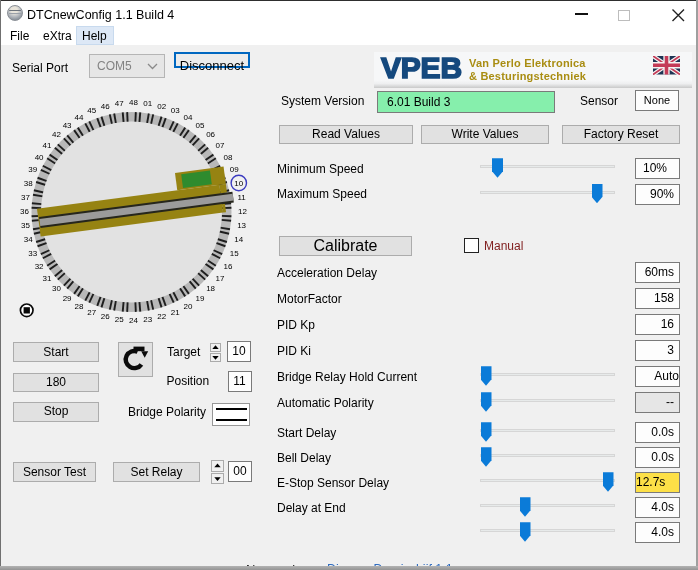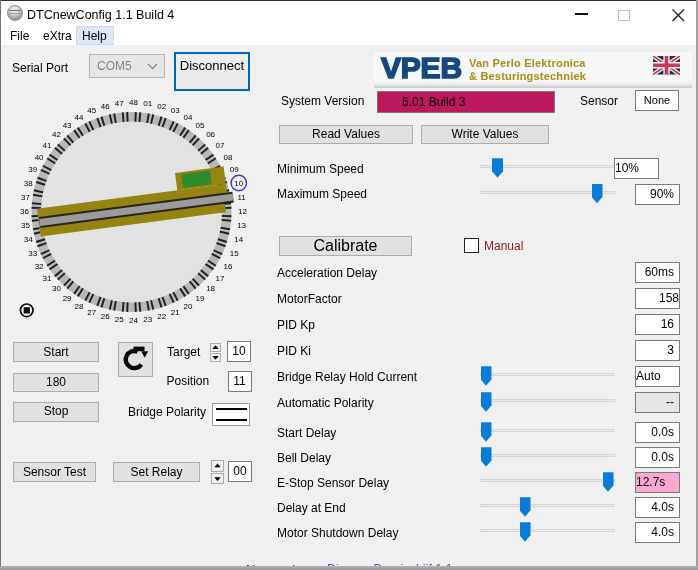--- a/index.html
+++ b/index.html
@@ -189,81 +189,81 @@
     <div style="position:absolute;left:10px;top:26.5px;height:18px;line-height:18px;font-size:12px;color:#000;white-space:nowrap">File</div>
     <div style="position:absolute;left:43px;top:26.5px;height:18px;line-height:18px;font-size:12px;color:#000;white-space:nowrap">eXtra</div>
     <div style="position:absolute;left:76px;top:26px;width:38px;height:19px;background:#dde8f6;border:1px solid #c8daee;box-sizing:border-box"></div>
     <div style="position:absolute;left:82px;top:26.5px;height:18px;line-height:18px;font-size:12px;color:#000;white-space:nowrap">Help</div>
     <div style="position:absolute;left:12px;top:59px;height:18px;line-height:18px;font-size:12px;color:#000;white-space:nowrap">Serial Port</div>
     <div style="position:absolute;left:89px;top:54px;width:76px;height:24px;background:#e6e6e6;border:1px solid #b5b5b5;box-sizing:border-box"></div>
     <div style="position:absolute;left:97px;top:57px;height:18px;line-height:18px;font-size:12px;color:#838383;white-space:nowrap">COM5</div>
     <svg style="position:absolute;left:147px;top:63px" width="11" height="7">
       <path d="M1 1 L5.5 5.5 L10 1" fill="none" stroke="#8a8a8a" stroke-width="1.3"></path>
     </svg>
-    <div style="position:absolute;left:174px;top:52px;width:76px;height:39px;background:#ececec;border:2px solid #0067c0;box-sizing:border-box;text-align:center;line-height:23px;font-size:13px">Disconnect</div>
+    <div style="position:absolute;left:174px;top:52px;width:76px;height:16px;background:#ececec;border:2px solid #0067c0;box-sizing:border-box;text-align:center;line-height:23px;font-size:13px">Disconnect</div>
     <div style="position:absolute;left:374px;top:52px;width:318px;height:36px;background:linear-gradient(#f6f7f8 0 78%,#eeeff0 88%,#c9c9c9 100%)"></div>
     <div style="position:absolute;left:381px;top:50.8px;width:100px;height:32px;font-size:30px;font-weight:bold;color:#15497e;-webkit-text-stroke:1.6px #15497e;letter-spacing:-0.2px">VPEB</div>
     <div style="position:absolute;left:469px;top:57px;font-size:11px;font-weight:bold;color:#a98d12;line-height:12.5px;white-space:nowrap;letter-spacing:0.2px">Van Perlo Elektronica<br>&amp; Besturingstechniek</div>
     <svg style="position:absolute;left:653px;top:56px" width="27" height="18.5" viewBox="0 0 60 40" preserveAspectRatio="none">
 <rect width="60" height="40" fill="#1d3353"></rect>
 <path d="M0,0 L60,40 M60,0 L0,40" stroke="#f5f3f2" stroke-width="9"></path>
 <path d="M0,0 L60,40 M60,0 L0,40" stroke="#c43b57" stroke-width="4"></path>
 <path d="M30,0 V40 M0,20 H60" stroke="#f5f3f2" stroke-width="14"></path>
 <path d="M30,0 V40 M0,20 H60" stroke="#c43b57" stroke-width="8"></path>
 </svg>
     <div style="position:absolute;left:281px;top:92px;height:18px;line-height:18px;font-size:12px;color:#000;white-space:nowrap">System Version</div>
-    <div style="position:absolute;left:377px;top:91px;width:176px;height:20px;background:#be185d;border:1px solid #7a7a7a;text-align:left;padding-left:24px;line-height:20px;font-size:12px;color:#000;box-sizing:border-box;width:178px;height:22px">6.01 Build 3</div>
+    <div style="position:absolute;left:377px;top:91px;width:176px;height:20px;background:#86efac;border:1px solid #7a7a7a;text-align:left;padding-left:9px;line-height:20px;font-size:12px;color:#000;box-sizing:border-box;width:178px;height:22px">6.01 Build 3</div>
     <div style="position:absolute;left:580px;top:92px;height:18px;line-height:18px;font-size:12px;color:#000;white-space:nowrap">Sensor</div>
     <div style="position:absolute;left:635px;top:90px;width:42px;height:19px;background:#fdfdfd;border:1px solid #7a7a7a;text-align:center;;line-height:19px;font-size:11px;color:#000;box-sizing:border-box;width:44px;height:21px">None</div>
     <div style="position:absolute;left:279px;top:125px;width:132px;height:17px;background:#e1e1e1;border:1px solid #acacac;text-align:center;line-height:17px;font-size:12px;white-space:nowrap">Read Values</div>
     <div style="position:absolute;left:421px;top:125px;width:126px;height:17px;background:#e1e1e1;border:1px solid #acacac;text-align:center;line-height:17px;font-size:12px;white-space:nowrap">Write Values</div>
+    <div style="position:absolute;left:562px;top:125px;width:116px;height:17px;background:#e1e1e1;border:1px solid #acacac;text-align:center;line-height:17px;font-size:12px;white-space:nowrap">Factory Reset</div>
     <div style="position:absolute;left:277px;top:159.5px;height:18px;line-height:18px;font-size:12px;color:#000;white-space:nowrap">Minimum Speed</div>
     <div style="position:absolute;left:480px;top:165.3px;width:133px;height:1px;background:#e7eaea;border:1px solid #d6d6d6"></div>
     <div style="position:absolute;left:492.0px;top:158.25px;width:11px;height:19.5px;background:#0b7bd8;clip-path:polygon(0 0,11px 0,11px 13px,5.5px 19.5px,0 13px)"></div>
-    <div style="position:absolute;left:614px;top:158px;width:43px;height:19px;background:#fdfdfd;border:1px solid #7a7a7a;text-align:left;padding-right:5px;line-height:19px;font-size:12px;color:#000;box-sizing:border-box;width:45px;height:21px">10%</div>
+    <div style="position:absolute;left:635px;top:158px;width:43px;height:19px;background:#fdfdfd;border:1px solid #7a7a7a;text-align:center;padding-right:5px;line-height:19px;font-size:12px;color:#000;box-sizing:border-box;width:45px;height:21px">10%</div>
     <div style="position:absolute;left:277px;top:185px;height:18px;line-height:18px;font-size:12px;color:#000;white-space:nowrap">Maximum Speed</div>
     <div style="position:absolute;left:480px;top:190.8px;width:133px;height:1px;background:#e7eaea;border:1px solid #d6d6d6"></div>
     <div style="position:absolute;left:591.5px;top:183.75px;width:11px;height:19.5px;background:#0b7bd8;clip-path:polygon(0 0,11px 0,11px 13px,5.5px 19.5px,0 13px)"></div>
     <div style="position:absolute;left:635px;top:183.5px;width:43px;height:19px;background:#fdfdfd;border:1px solid #7a7a7a;text-align:right;padding-right:5px;line-height:19px;font-size:12px;color:#000;box-sizing:border-box;width:45px;height:21px">90%</div>
     <div style="position:absolute;left:279px;top:236px;width:131px;height:18px;background:#e1e1e1;border:1px solid #acacac;text-align:center;line-height:18px;font-size:16px;white-space:nowrap">Calibrate</div>
     <div style="position:absolute;left:464px;top:238px;width:15px;height:15px;background:#fff;border:1.5px solid #222;box-sizing:border-box"></div>
     <div style="position:absolute;left:484px;top:236.5px;height:18px;line-height:18px;font-size:12px;color:#7f1d1d;white-space:nowrap">Manual</div>
     <div style="position:absolute;left:277px;top:263.5px;height:18px;line-height:18px;font-size:12px;color:#000;white-space:nowrap">Acceleration Delay</div>
     <div style="position:absolute;left:635px;top:262.0px;width:43px;height:19px;background:#fdfdfd;border:1px solid #7a7a7a;text-align:right;padding-right:5px;line-height:19px;font-size:12px;color:#000;box-sizing:border-box;width:45px;height:21px">60ms</div>
     <div style="position:absolute;left:277px;top:289.5px;height:18px;line-height:18px;font-size:12px;color:#000;white-space:nowrap">MotorFactor</div>
-    <div style="position:absolute;left:635px;top:288.0px;width:43px;height:19px;background:#fdfdfd;border:1px solid #7a7a7a;text-align:right;line-height:19px;font-size:12px;color:#000;box-sizing:border-box;width:45px;height:21px">158</div>
+    <div style="position:absolute;left:635px;top:288.0px;width:43px;height:19px;background:#fdfdfd;border:1px solid #7a7a7a;text-align:right;padding-right:5px;line-height:19px;font-size:12px;color:#000;box-sizing:border-box;width:45px;height:21px">158</div>
     <div style="position:absolute;left:277px;top:315.5px;height:18px;line-height:18px;font-size:12px;color:#000;white-space:nowrap">PID Kp</div>
     <div style="position:absolute;left:635px;top:314.0px;width:43px;height:19px;background:#fdfdfd;border:1px solid #7a7a7a;text-align:right;padding-right:5px;line-height:19px;font-size:12px;color:#000;box-sizing:border-box;width:45px;height:21px">16</div>
     <div style="position:absolute;left:277px;top:341.5px;height:18px;line-height:18px;font-size:12px;color:#000;white-space:nowrap">PID Ki</div>
     <div style="position:absolute;left:635px;top:340.0px;width:43px;height:19px;background:#fdfdfd;border:1px solid #7a7a7a;text-align:right;padding-right:5px;line-height:19px;font-size:12px;color:#000;box-sizing:border-box;width:45px;height:21px">3</div>
     <div style="position:absolute;left:277px;top:367.5px;height:18px;line-height:18px;font-size:12px;color:#000;white-space:nowrap">Bridge Relay Hold Current</div>
     <div style="position:absolute;left:480px;top:373.3px;width:133px;height:1px;background:#e7eaea;border:1px solid #d6d6d6"></div>
     <div style="position:absolute;left:480.5px;top:366.25px;width:11px;height:19.5px;background:#0b7bd8;clip-path:polygon(0 0,11px 0,11px 13px,5.5px 19.5px,0 13px)"></div>
-    <div style="position:absolute;left:635px;top:366.0px;width:43px;height:19px;background:#fdfdfd;border:1px solid #7a7a7a;padding-right:5px;line-height:19px;font-size:12px;color:#000;box-sizing:border-box;width:45px;height:21px">Auto</div>
+    <div style="position:absolute;left:635px;top:366.0px;width:43px;height:19px;background:#fdfdfd;border:1px solid #7a7a7a;text-align:right;line-height:19px;font-size:12px;color:#000;box-sizing:border-box;width:45px;height:21px">Auto</div>
     <div style="position:absolute;left:277px;top:393.5px;height:18px;line-height:18px;font-size:12px;color:#000;white-space:nowrap">Automatic Polarity</div>
     <div style="position:absolute;left:480px;top:399.3px;width:133px;height:1px;background:#e7eaea;border:1px solid #d6d6d6"></div>
     <div style="position:absolute;left:480.5px;top:392.25px;width:11px;height:19.5px;background:#0b7bd8;clip-path:polygon(0 0,11px 0,11px 13px,5.5px 19.5px,0 13px)"></div>
     <div style="position:absolute;left:635px;top:392.0px;width:43px;height:19px;background:#e6e6e6;border:1px solid #7a7a7a;text-align:right;padding-right:5px;line-height:19px;font-size:12px;color:#000;box-sizing:border-box;width:45px;height:21px">--</div>
     <div style="position:absolute;left:277px;top:423.5px;height:18px;line-height:18px;font-size:12px;color:#000;white-space:nowrap">Start Delay</div>
     <div style="position:absolute;left:480px;top:429.3px;width:133px;height:1px;background:#e7eaea;border:1px solid #d6d6d6"></div>
     <div style="position:absolute;left:480.5px;top:422.25px;width:11px;height:19.5px;background:#0b7bd8;clip-path:polygon(0 0,11px 0,11px 13px,5.5px 19.5px,0 13px)"></div>
     <div style="position:absolute;left:635px;top:422.0px;width:43px;height:19px;background:#fdfdfd;border:1px solid #7a7a7a;text-align:right;padding-right:5px;line-height:19px;font-size:12px;color:#000;box-sizing:border-box;width:45px;height:21px">0.0s</div>
     <div style="position:absolute;left:277px;top:448.5px;height:18px;line-height:18px;font-size:12px;color:#000000;white-space:nowrap">Bell Delay</div>
     <div style="position:absolute;left:480px;top:454.3px;width:133px;height:1px;background:#e7eaea;border:1px solid #d6d6d6"></div>
     <div style="position:absolute;left:480.5px;top:447.25px;width:11px;height:19.5px;background:#0b7bd8;clip-path:polygon(0 0,11px 0,11px 13px,5.5px 19.5px,0 13px)"></div>
     <div style="position:absolute;left:635px;top:447.0px;width:43px;height:19px;background:#fdfdfd;border:1px solid #7a7a7a;text-align:right;padding-right:5px;line-height:19px;font-size:12px;color:#000;box-sizing:border-box;width:45px;height:21px">0.0s</div>
     <div style="position:absolute;left:277px;top:473.5px;height:18px;line-height:18px;font-size:12px;color:#000;white-space:nowrap">E-Stop Sensor Delay</div>
     <div style="position:absolute;left:480px;top:479.3px;width:133px;height:1px;background:#e7eaea;border:1px solid #d6d6d6"></div>
     <div style="position:absolute;left:602.5px;top:472.25px;width:11px;height:19.5px;background:#0b7bd8;clip-path:polygon(0 0,11px 0,11px 13px,5.5px 19.5px,0 13px)"></div>
-    <div style="position:absolute;left:635px;top:472.0px;width:43px;height:19px;background:#f9a8d4;border:1px solid #7a7a7a;text-align:right;padding-right:19px;line-height:19px;font-size:12px;color:#000;box-sizing:border-box;width:45px;height:21px">12.7s</div>
+    <div style="position:absolute;left:635px;top:472.0px;width:43px;height:19px;background:#fde047;border:1px solid #7a7a7a;text-align:right;padding-right:19px;line-height:19px;font-size:12px;color:#000;box-sizing:border-box;width:45px;height:21px">12.7s</div>
     <div style="position:absolute;left:277px;top:498.5px;height:18px;line-height:18px;font-size:12px;color:#000;white-space:nowrap">Delay at End</div>
     <div style="position:absolute;left:480px;top:504.3px;width:133px;height:1px;background:#e7eaea;border:1px solid #d6d6d6"></div>
     <div style="position:absolute;left:519.5px;top:497.25px;width:11px;height:19.5px;background:#0b7bd8;clip-path:polygon(0 0,11px 0,11px 13px,5.5px 19.5px,0 13px)"></div>
     <div style="position:absolute;left:635px;top:497.0px;width:43px;height:19px;background:#fdfdfd;border:1px solid #7a7a7a;text-align:right;padding-right:5px;line-height:19px;font-size:12px;color:#000;box-sizing:border-box;width:45px;height:21px">4.0s</div>
-    <div style="position:absolute;left:277px;top:523.5px;height:18px;line-height:18px;font-size:12px;color:#000;white-space:nowrap">Motor Shutdown Delay</div>
     <div style="position:absolute;left:480px;top:529.3px;width:133px;height:1px;background:#e7eaea;border:1px solid #d6d6d6"></div>
     <div style="position:absolute;left:519.5px;top:522.25px;width:11px;height:19.5px;background:#0b7bd8;clip-path:polygon(0 0,11px 0,11px 13px,5.5px 19.5px,0 13px)"></div>
     <div style="position:absolute;left:635px;top:522.0px;width:43px;height:19px;background:#fdfdfd;border:1px solid #7a7a7a;text-align:right;padding-right:5px;line-height:19px;font-size:12px;color:#000;box-sizing:border-box;width:45px;height:21px">4.0s</div>
     <div style="position:absolute;left:13px;top:342px;width:84px;height:18px;background:#e1e1e1;border:1px solid #acacac;text-align:center;line-height:18px;font-size:12px;white-space:nowrap">Start</div>
     <div style="position:absolute;left:13px;top:372.5px;width:84px;height:17px;background:#e1e1e1;border:1px solid #acacac;text-align:center;line-height:17px;font-size:12px;white-space:nowrap">180</div>
     <div style="position:absolute;left:13px;top:402px;width:84px;height:17.5px;background:#e1e1e1;border:1px solid #acacac;text-align:center;line-height:17.5px;font-size:12px;white-space:nowrap">Stop</div>
     <div style="position:absolute;left:117.5px;top:341.5px;width:35.5px;height:35.5px;background:#e1e1e1;border:1px solid #acacac;box-sizing:border-box"></div>
     <svg style="position:absolute;left:119px;top:343px" width="32" height="32" viewBox="0 0 32 32">
 <path d="M 22.4 21.4 A 8.6 8.6 0 1 1 18.6 8.6" fill="none" stroke="#0a0a0a" stroke-width="4.4"></path>
 <rect x="14.5" y="3.6" width="11" height="4.6" fill="#0a0a0a"></rect>

